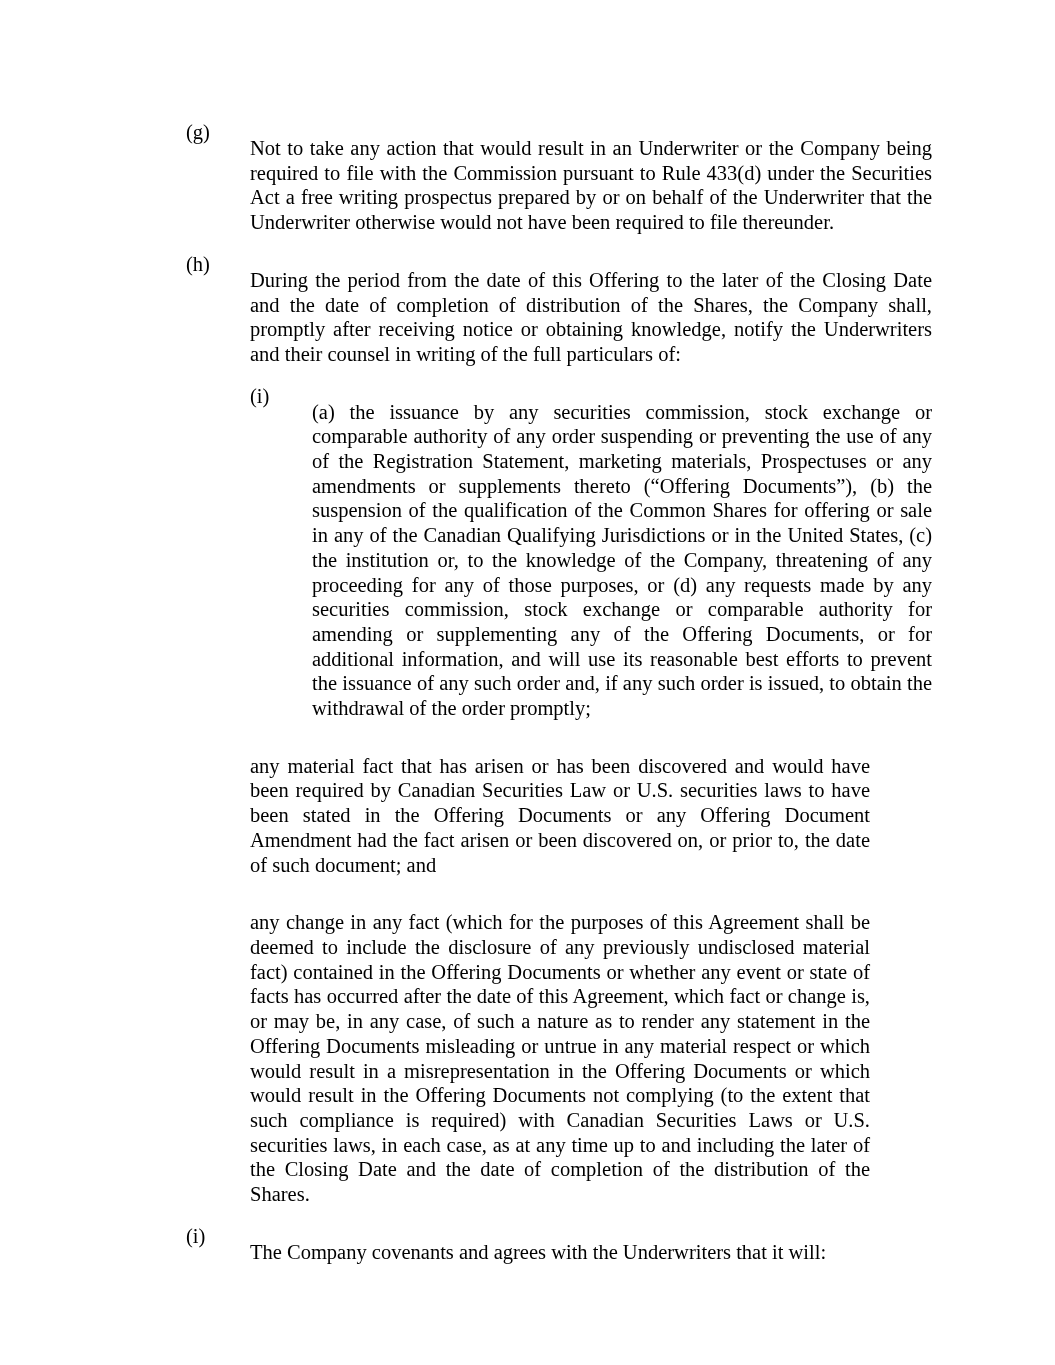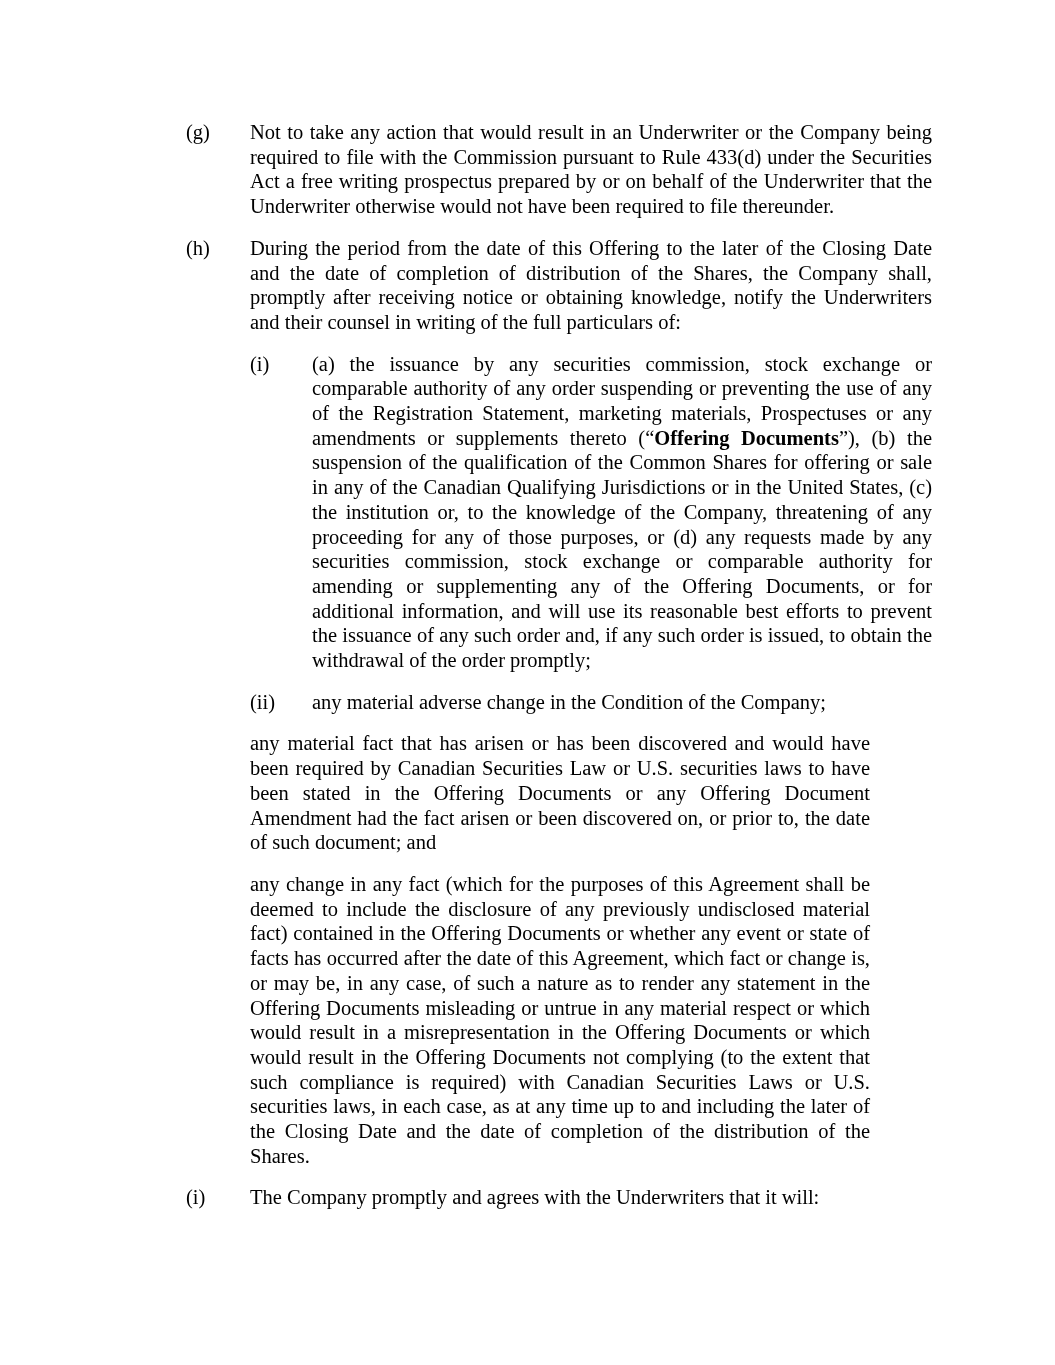--- a/index.html
+++ b/index.html
@@ -24,33 +24,34 @@
     display: flex;
     margin: 0 0 17px 0;
   }
   .para .label {
     flex: 0 0 64px;
     width: 64px;
   }
   .para .body {
     width: 682px;
     text-align: justify;
+    margin-top: 16px;
   }
   .para.sub {
     margin-left: 64px;
   }
   .para.sub .label {
     flex: 0 0 62px;
     width: 62px;
   }
   .para.sub .body {
     width: 620px;
     text-align: justify;
   }
-  .para .body b { font-weight: bold; }
+  .para .body b { font-weight: normal; }
   .page-number {
     position: absolute;
     top: 1250px;
     left: 0;
     width: 100%;
     text-align: center;
   }
 </style>
 </head>
 <body>
@@ -66,33 +67,29 @@
     <div class="para">
       <div class="label">(h)</div>
       <div class="body">During the period from the date of this Offering to the later of the Closing Date and the date of completion of distribution of the Shares, the Company shall, promptly after receiving notice or obtaining knowledge, notify the Underwriters and their counsel in writing of the full particulars of:</div>
     </div>
 
     <div class="para sub">
       <div class="label">(i)</div>
       <div class="body"><span>(a) the issuance by any securities commission, stock exchange or comparable authority of any order suspending or preventing the use of any of the Registration Statement, marketing materials, Prospectuses or any amendments or supplements thereto (“</span><b>Offering Documents</b><span>”), (b) the suspension of the qualification of the Common Shares for offering or sale in any of the Canadian Qualifying Jurisdictions or in the United States, (c) the institution or, to the knowledge of the Company, threatening of any proceeding for any of those purposes, or (d) any requests made by any securities commission, stock exchange or comparable authority for amending or supplementing any of the Offering Documents, or for additional information, and will use its reasonable best efforts to prevent the issuance of any such order and, if any such order is issued, to obtain the withdrawal of the order promptly;</span></div>
     </div>
 
-    <div class="para sub">
-      <div class="label">(ii)</div>
-      <div class="body">any material adverse change in the Condition of the Company;</div>
-    </div>
 
     <div class="para sub">
       <div class="body">any material fact that has arisen or has been discovered and would have been required by Canadian Securities Law or U.S. securities laws to have been stated in the Offering Documents or any Offering Document Amendment had the fact arisen or been discovered on, or prior to, the date of such document; and</div>
     </div>
 
     <div class="para sub">
       <div class="body">any change in any fact (which for the purposes of this Agreement shall be deemed to include the disclosure of any previously undisclosed material fact) contained in the Offering Documents or whether any event or state of facts has occurred after the date of this Agreement, which fact or change is, or may be, in any case, of such a nature as to render any statement in the Offering Documents misleading or untrue in any material respect or which would result in a misrepresentation in the Offering Documents or which would result in the Offering Documents not complying (to the extent that such compliance is required) with Canadian Securities Laws or U.S. securities laws, in each case, as at any time up to and including the later of the Closing Date and the date of completion of the distribution of the Shares.</div>
     </div>
 
     <div class="para">
       <div class="label">(i)</div>
-      <div class="body">The Company promptly and agrees with the Underwriters that it will:</div>
+      <div class="body">The Company covenants and agrees with the Underwriters that it will:</div>
     </div>
 
   </div>
 
 </div>
 
 </body></html>

